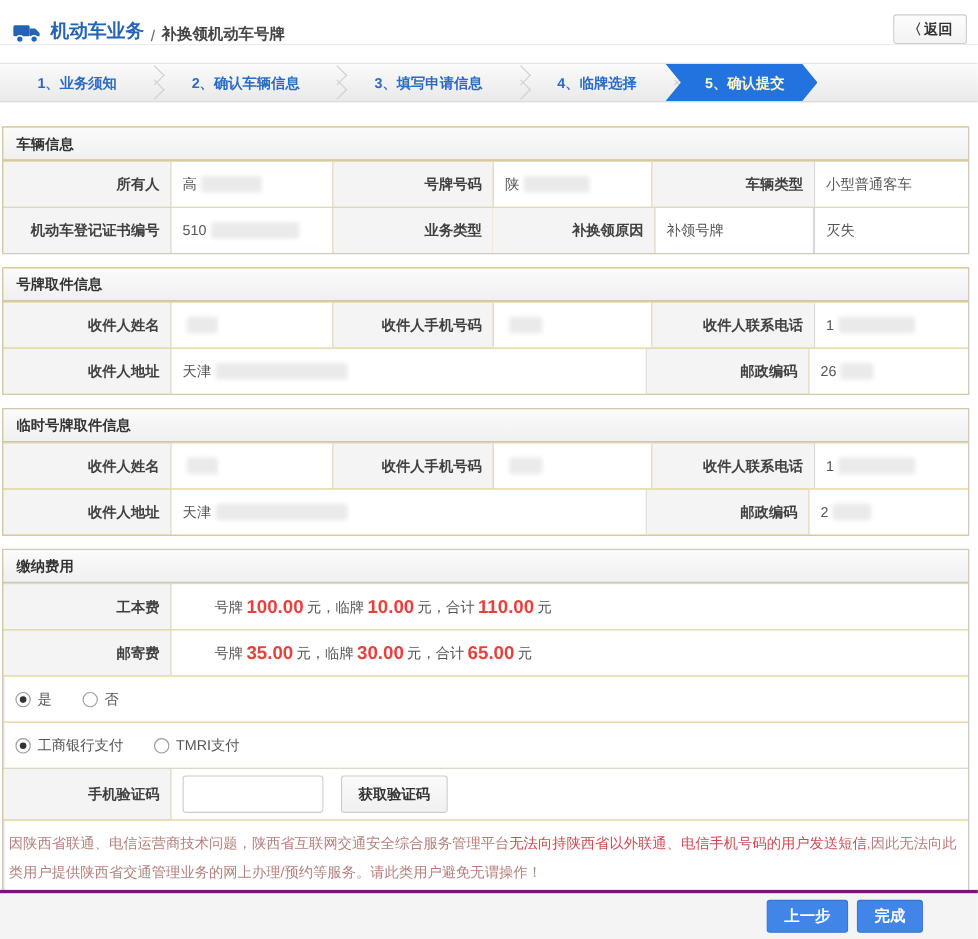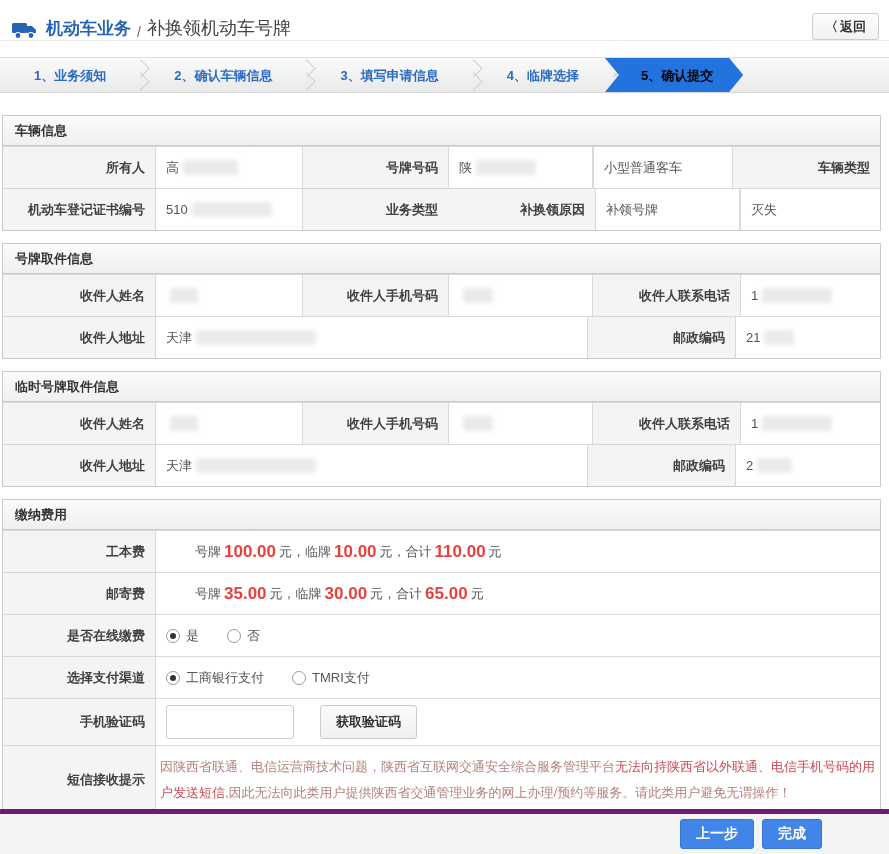--- a/index.html
+++ b/index.html
@@ -4,37 +4,37 @@
 <style>
   * { margin:0; padding:0; box-sizing:border-box; }
   html,body { width:889px; background:#fff; font-family:"Liberation Sans","DejaVu Sans",sans-serif; color:#333; }
   body { height:854px; position:relative; font-size:13px; }
 
   
   .page-header { height:41px; display:flex; align-items:flex-end; padding:0 10px 0 12px; border-bottom:1px solid #ececec; }
   .truck-ic { width:26px; height:20px; margin-right:8px; flex:0 0 auto; }
   .pg-title { color:#2564b4; font-size:17px; font-weight:bold; }
   .pg-sep { color:#666; margin:0 6px; font-size:14px; }
-  .pg-sub { color:#444; font-size:18px; }
+  .pg-sub { color:#444; font-size:14px;font-weight:bold; }
   .back-btn { margin-left:auto; height:27px; padding:0 12px; background:linear-gradient(#fdfdfd,#f2f2f2);
     border:1px solid #ccc; border-radius:3px; font-size:13px; font-weight:bold; color:#333;
     display:flex; align-items:center; cursor:pointer; }
   .back-btn .chev { font-weight:bold; margin-right:2px; font-size:13px; }
 
   
   .steps { margin-top:16px; height:36px; background:linear-gradient(#fbfbfb,#e9e9e9);
     border-top:1px solid #e0e0e0; border-bottom:1px solid #d5d5d5; display:flex; align-items:stretch; overflow:hidden; }
   .step { line-height:36px; padding:0 26px; color:#2b6bc3; font-weight:bold; white-space:nowrap; }
   .step:first-child { padding-left:34px; }
   .step-sep { width:16px; flex:0 0 auto; position:relative; }
   .step-sep:before { content:""; position:absolute; left:2px; top:4px; width:12px; height:12px;
     border-top:1px solid #cfcfcf; border-right:1px solid #cfcfcf; transform:rotate(45deg); }
   .step-sep:after { content:""; position:absolute; left:2px; bottom:4px; width:12px; height:12px;
     border-bottom:1px solid #cfcfcf; border-right:1px solid #cfcfcf; transform:rotate(-45deg); }
-  .step.active { background:#2273dd; color:#000000; margin-left:-16px; padding:0 30px 0 36px;
+  .step.active { background:#2273dd; color:#fef9c3; margin-left:-16px; padding:0 30px 0 36px;
     clip-path:polygon(0 0, calc(100% - 14px) 0, 100% 50%, calc(100% - 14px) 100%, 0 100%, 14px 50%); }
 
   
   .content { padding:22px 8px 0 2px; }
   .section { border:1px solid #c9c9c9; margin-bottom:12px; background:#eab308; }
   .sec-title { height:30px; line-height:29px; padding:0 12px; background:linear-gradient(#fbfbfb,#f0f0f0);
     border-bottom:1px solid #c9c9c9; font-weight:bold; color:#333; }
   .t-row { display:flex; border-top:1px solid #d9d9d9; min-height:42px; align-items:stretch; }
   .t-row:first-of-type { border-top:none; }
   .cell { display:flex; align-items:center; padding:6px 10px; }
@@ -56,29 +56,29 @@
   .fee-num { color:#e8413d; font-size:17px; font-weight:bold; margin:0 3px; }
   .radio { width:14px; height:14px; border:1px solid #9a9a9a; border-radius:50%; background:#fff;
     display:inline-block; position:relative; margin-right:6px; flex:0 0 auto; cursor:pointer; }
   .radio.checked:after { content:""; position:absolute; left:3px; top:3px; width:6px; height:6px;
     border-radius:50%; background:#333; }
   .radio-group { display:flex; align-items:center; }
   .radio-opt { display:flex; align-items:center; margin-right:28px; color:#555; cursor:pointer; }
 
   .code-input { width:128px; height:34px; border:1px solid #ccc; border-radius:3px; padding:0 8px;
     font-size:13px; font-family:inherit; color:#333; }
-  .code-btn { height:34px; margin-left:26px; padding:0 15px; background:linear-gradient(#fbfbfb,#f0f0f0);
+  .code-btn { height:34px; margin-left:16px; padding:0 15px; background:linear-gradient(#fbfbfb,#f0f0f0);
     border:1px solid #ccc; border-radius:3px; font-size:13px; font-weight:bold; color:#333; cursor:pointer; }
 
   .notice { line-height:26px; padding:8px 4px; color:#b3807d; }
   .notice .strong { color:#cc4b55; }
 
   
   .footer { position:absolute; left:0; right:0; bottom:0; height:45px; background:#f4f4f4;
-    border-top:5px solid #701a75; display:flex; align-items:center; justify-content:flex-end; padding-right:67px; }
+    border-top:3px solid #701a75; display:flex; align-items:center; justify-content:flex-end; padding-right:50px; }
   .btn-blue { height:30px; padding:0 15px; background:#4285e8; border:1px solid #3576d6; border-radius:3px;
     color:#fff; font-size:14px; font-weight:bold; cursor:pointer; margin-left:8px; }
 </style>
 </head>
 <body>
 
 <div class="page-header">
   <svg class="truck-ic" viewBox="0 0 26 20">
     <rect x="0" y="3" width="15" height="10" rx="1.5" fill="#2564b4"></rect>
     <path d="M15 6 h5 l4 4 v3 h-9 z" fill="#2564b4"></path>
@@ -114,22 +114,22 @@
       <div class="cell lbl w1">所有人</div>
       <div class="cell val w2">
         <span>高</span>
           <span class="redact r-55"></span>
       </div>
       <div class="cell lbl w3">号牌号码</div>
       <div class="cell val w4">
         <span>陕</span>
           <span class="redact r-60"></span>
       </div>
+      <div class="cell lbl w5">车辆类型</div>
       <div class="cell val w6">小型普通客车</div>
-      <div class="cell lbl w5">车辆类型</div>
     </div>
     <div class="t-row">
       <div class="cell lbl w1">机动车登记证书编号</div>
       <div class="cell val w2">
         <span>510</span>
           <span class="redact r-80"></span>
       </div>
       <div class="cell lbl w3">业务类型</div>
       <div class="cell lbl w5">补换领原因</div>
       <div class="cell val w4">补领号牌</div>
@@ -155,21 +155,21 @@
       </div>
     </div>
     <div class="t-row">
       <div class="cell lbl w1">收件人地址</div>
       <div class="cell val wflex">
         <span>天津</span>
           <span class="redact r-120"></span>
       </div>
       <div class="cell lbl w5">邮政编码</div>
       <div class="cell val w4">
-        <span>21</span>
+        <span>26</span>
           <span class="redact r-30"></span>
       </div>
     </div>
   </div>
 
   <div class="section">
     <div class="sec-title">临时号牌取件信息</div>
     <div class="t-row">
       <div class="cell lbl w1">收件人姓名</div>
       <div class="cell val w2">
@@ -222,37 +222,35 @@
           <span class="fee-num">35.00</span>
           <span>元，临牌</span>
           <span class="fee-num">30.00</span>
           <span>元，合计</span>
           <span class="fee-num">65.00</span>
           <span>元</span>
       </div>
     </div>
 
     <div class="t-row">
-      <div class="cell lbl w1">是否在线缴费</div>
       <div class="cell val wflex">
         <div class="radio-group">
           <span class="radio-opt">
             <span class="radio checked"></span>
             <span>是</span>
           </span>
           <span class="radio-opt">
             <span class="radio"></span>
             <span>否</span>
           </span>
         </div>
       </div>
     </div>
 
     <div class="t-row">
-      <div class="cell lbl w1">选择支付渠道</div>
       <div class="cell val wflex">
         <div class="radio-group">
           <span class="radio-opt">
             <span class="radio checked"></span>
             <span>工商银行支付</span>
           </span>
           <span class="radio-opt">
             <span class="radio"></span>
             <span>TMRI支付</span>
           </span>
@@ -262,21 +260,20 @@
 
     <div class="t-row">
       <div class="cell lbl w1">手机验证码</div>
       <div class="cell val wflex">
         <input class="code-input" type="text" value="" style="">
         <button class="code-btn">获取验证码</button>
       </div>
     </div>
 
     <div class="t-row">
-      <div class="cell lbl w1">短信接收提示</div>
       <div class="cell val wflex notice">
         <span><span>因陕西省联通、电信运营商技术问题，陕西省互联网交通安全综合服务管理平台</span><span class="strong">无法向持陕西省以外联通、电信手机号码的用户发送短信</span><span>,因此无法向此类用户提供陕西省交通管理业务的网上办理/预约等服务。请此类用户避免无谓操作！</span></span>
       </div>
     </div>
   </div>
 
 </div>
 
 <div class="footer">
   <button class="btn-blue">上一步</button>

